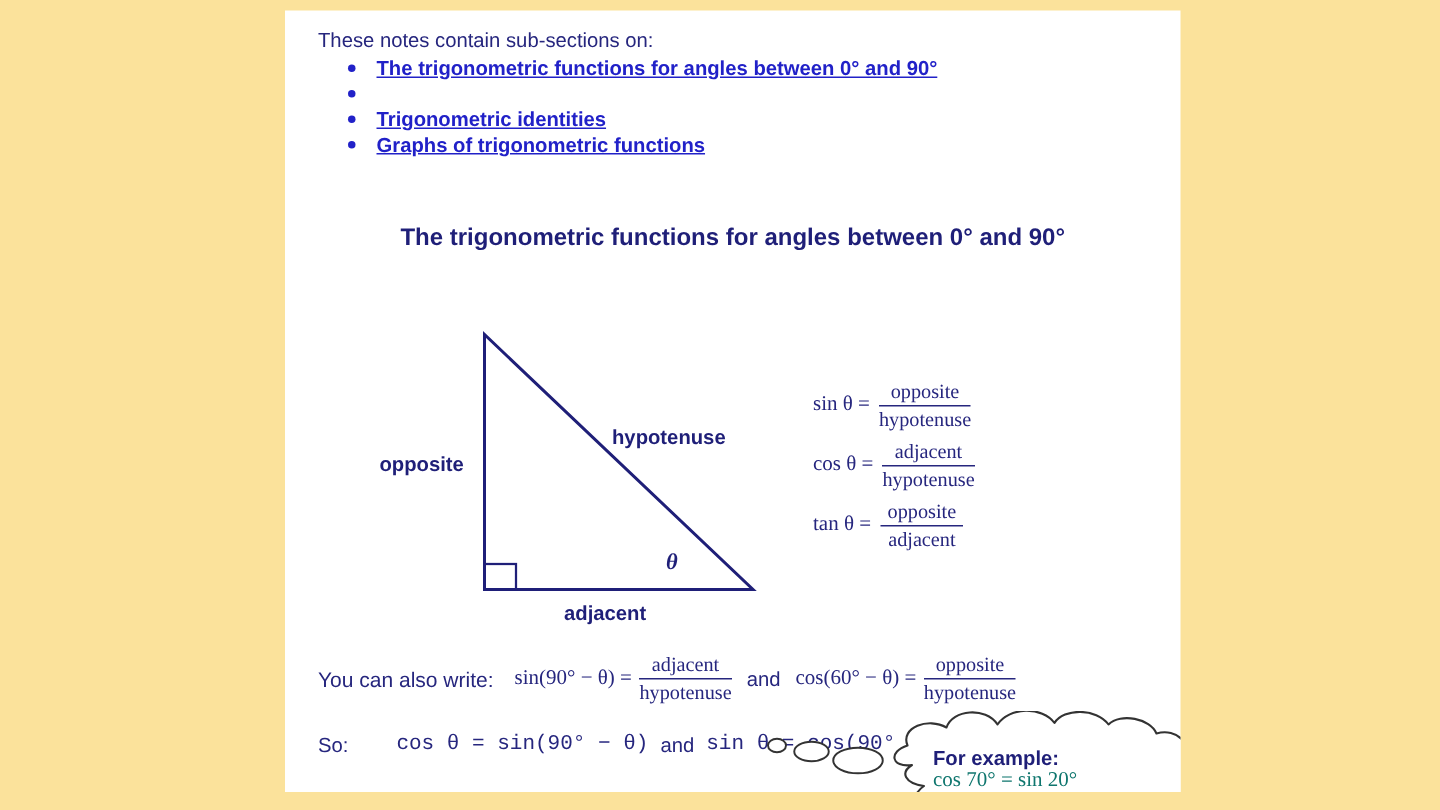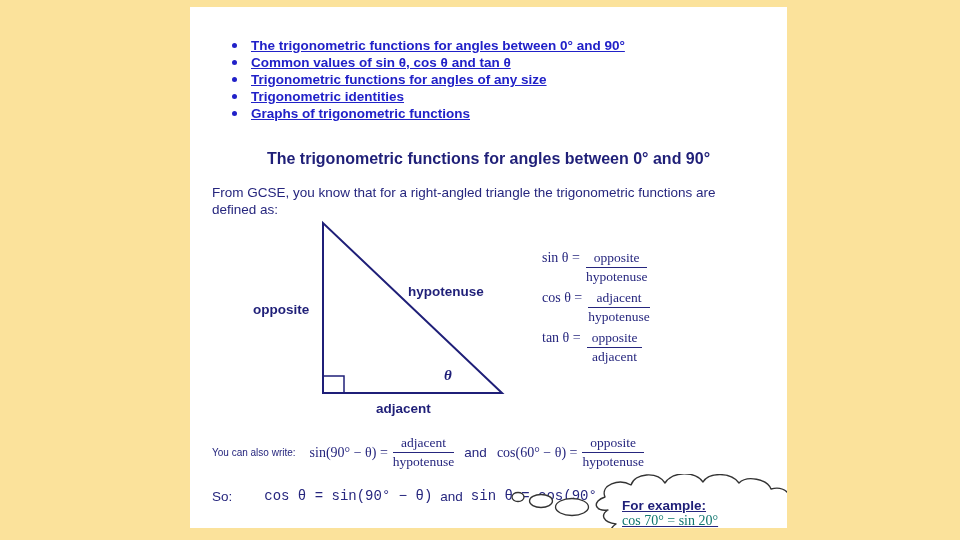--- a/index.html
+++ b/index.html
@@ -59,91 +59,85 @@
     left: 254px; top: 360px;
     font-family: "Liberation Serif", serif; font-style: italic;
     font-size: 15px; font-weight: bold;
   }
   
   .formulas {
     position: absolute; left: 352px; top: 243px;
     display: flex; flex-direction: column;
   }
   .eq-row {
-    display: flex; align-items: flex-start; height: 40px;
+    display: flex; align-items: center; height: 40px;
     font-family: "Liberation Serif", serif; font-size: 14px;
     color: #26267E; white-space: nowrap;
   }
   .eq-lhs { margin-right: 6px; }
   .frac { display: inline-block; text-align: center; vertical-align: middle; font-size: 13.5px; }
   .frac .num { display: block; border-bottom: 1px solid #26267E; padding: 0 5px 1px; }
   .frac .den { display: block; padding-top: 1px; }
   
   .also-row {
     position: absolute; left: 22px; top: 428px;
     display: flex; align-items: center; white-space: nowrap;
   }
-  .also-row .sans-label { font-size: 10px; margin-right: 14px; }
+  .also-row .sans-label { font-size: 14px; margin-right: 14px; }
   .also-row .eq {
     font-family: "Liberation Serif", serif; font-size: 14px;
     display: flex; align-items: center;
   }
   .also-row .and { font-size: 13.5px; margin: 0 10px; }
   .also-row .eq-lhs { margin-right: 5px; }
   
   .so-row {
     position: absolute; left: 22px; top: 481px;
     display: flex; align-items: center; white-space: nowrap;
   }
   .so-row .sans-label { font-size: 13.5px; margin-right: 32px; }
   .so-row .eq { font-family: Liberation Mono, monospace; font-size: 14px; }
   .so-row .and { font-size: 13.5px; margin: 0 8px; }
   
   .bubbles-svg { position: absolute; left: 318px; top: 481px; }
   .cloud-svg { position: absolute; left: 402px; top: 467px; }
   .cloud-text {
     position: absolute; left: 432px; top: 491px; line-height: 15px;
     white-space: nowrap;
-    text-decoration: underline;
   }
   .cloud-text .line1 { font-size: 13.5px; font-weight: bold; color: #1F1F78; }
   .cloud-text .line2 { font-family: "Liberation Serif", serif; font-size: 14px; color: #0f766e; }
 </style>
 </head>
 <body>
 
 <div class="page">
 
+  <div class="intro">These notes contain sub-sections on:</div>
 
   <ul class="toc">
     <li>
       <span class="bullet"></span>
       <a>The trigonometric functions for angles between 0° and 90°</a>
     </li>
     <li>
       <span class="bullet"></span>
-      <a>Common values of sin θ, cos θ and tan θ</a>
-    </li>
-    <li>
-      <span class="bullet"></span>
-      <a>Trigonometric functions for angles of any size</a>
     </li>
     <li>
       <span class="bullet"></span>
       <a>Trigonometric identities</a>
     </li>
     <li>
       <span class="bullet"></span>
       <a>Graphs of trigonometric functions</a>
     </li>
   </ul>
 
   <div class="heading">The trigonometric functions for angles between 0° and 90°</div>
 
-  <p class="para">From GCSE, you know that for a right-angled triangle the trigonometric functions are defined as:</p>
 
   <svg class="tri-svg" width="230" height="200" viewBox="0 0 230 200">
     <polygon points="38,16 38,186 217,186" fill="none" stroke="#1F1F78" stroke-width="2"></polygon>
     <rect x="38" y="169" width="21" height="17" fill="none" stroke="#1F1F78" stroke-width="1.5"></rect>
   </svg>
   <div class="diagram-label lbl-hypotenuse">hypotenuse</div>
   <div class="diagram-label lbl-opposite">opposite</div>
   <div class="diagram-label lbl-adjacent">adjacent</div>
   <div class="diagram-label lbl-theta">θ</div>
 

